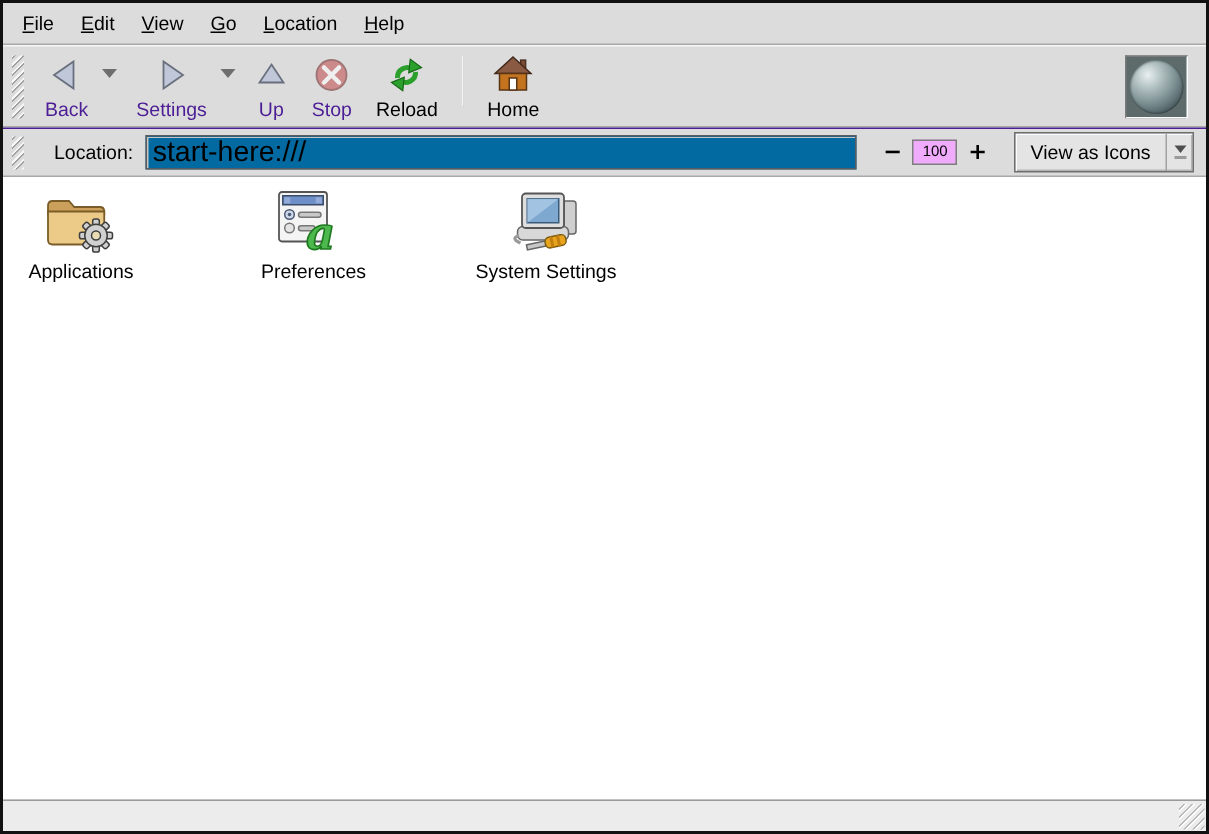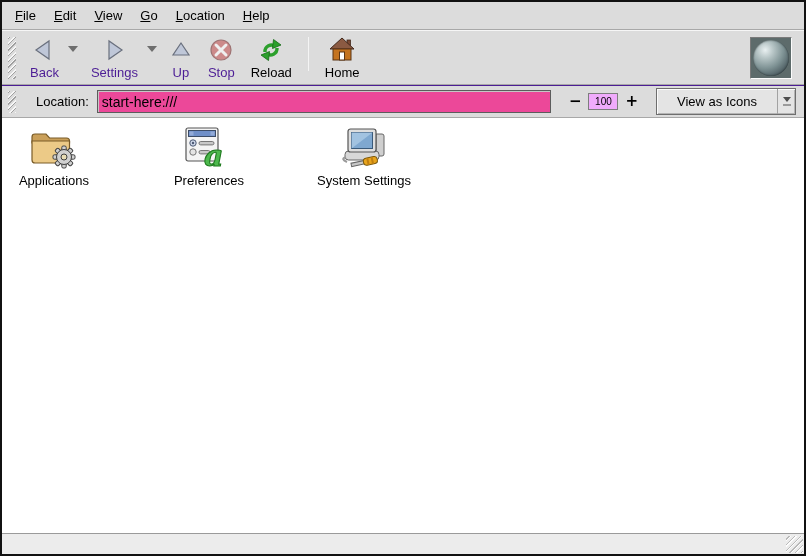--- a/index.html
+++ b/index.html
@@ -89,23 +89,23 @@
     border-top: 1px solid #4c1d95;
     border-bottom: 1px solid #a8a8a8;
     padding: 0 8px 0 4px;
     justify-content: flex-end;
   }
   .loc-label { margin: 0 8px 0 14px; white-space: nowrap; }
   .loc-input {
     flex: 1; height: 23px;
     border: 1px solid #5c5c5c;
     box-shadow: inset 1px 1px 0 #c6c6c6;
-    background: #ec4899;
+    background: #0369a1;
     font-family: "Liberation Sans", "DejaVu Sans", sans-serif;
-    font-size: 14px;
+    font-size: 19px;
     padding: 0 4px;
     color: #000;
   }
   .zoom-btn {
     font-weight: bold; font-size: 15px;
     padding: 0 4px; margin: 0 2px;
     background: none; border: none;
     font-family: "DejaVu Sans", sans-serif;
     cursor: default; line-height: 23px;
   }
@@ -118,21 +118,21 @@
   }
   .zoom-out-btn { margin-left: 14px; }
   .view-as {
     margin-left: 12px;
     height: 27px;
     display: flex; align-items: center;
     background: #e4e4e4;
     border: 1px solid #6e6e6e;
     box-shadow: inset 1px 1px 0 #fbfbfb, inset -1px -1px 0 #b4b4b4;
   }
-  .view-as-label { padding: 0 20px; white-space: nowrap; }
+  .view-as-label { padding: 0 10px; white-space: nowrap; }
   .view-as-arrowbox {
     width: 18px; height: 100%;
     border-left: 1px solid #a2a2a2;
     display: flex; flex-direction: column; align-items: center; justify-content: center;
   }
   .va-triangle {
     width: 0; height: 0;
     border-left: 4px solid transparent;
     border-right: 4px solid transparent;
     border-top: 5px solid #4e4e4e;

